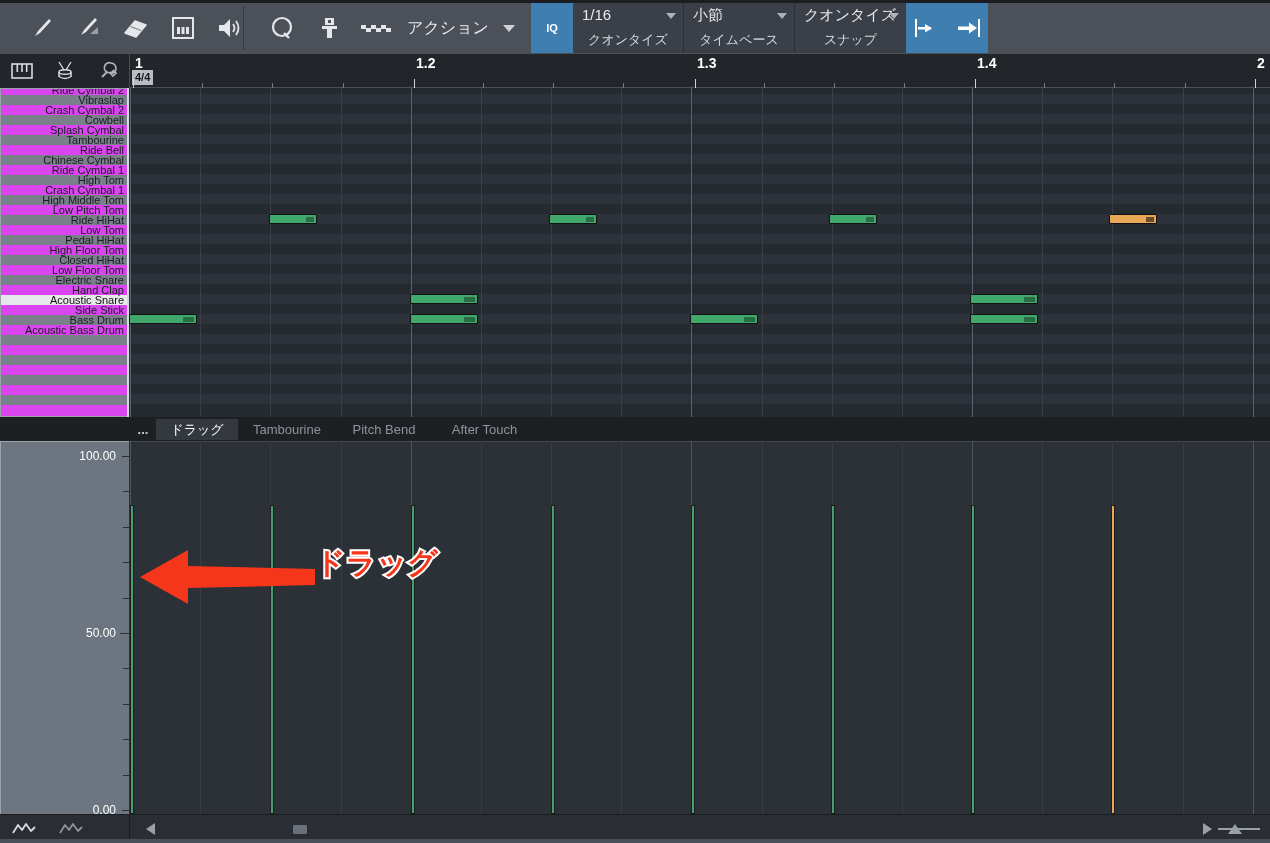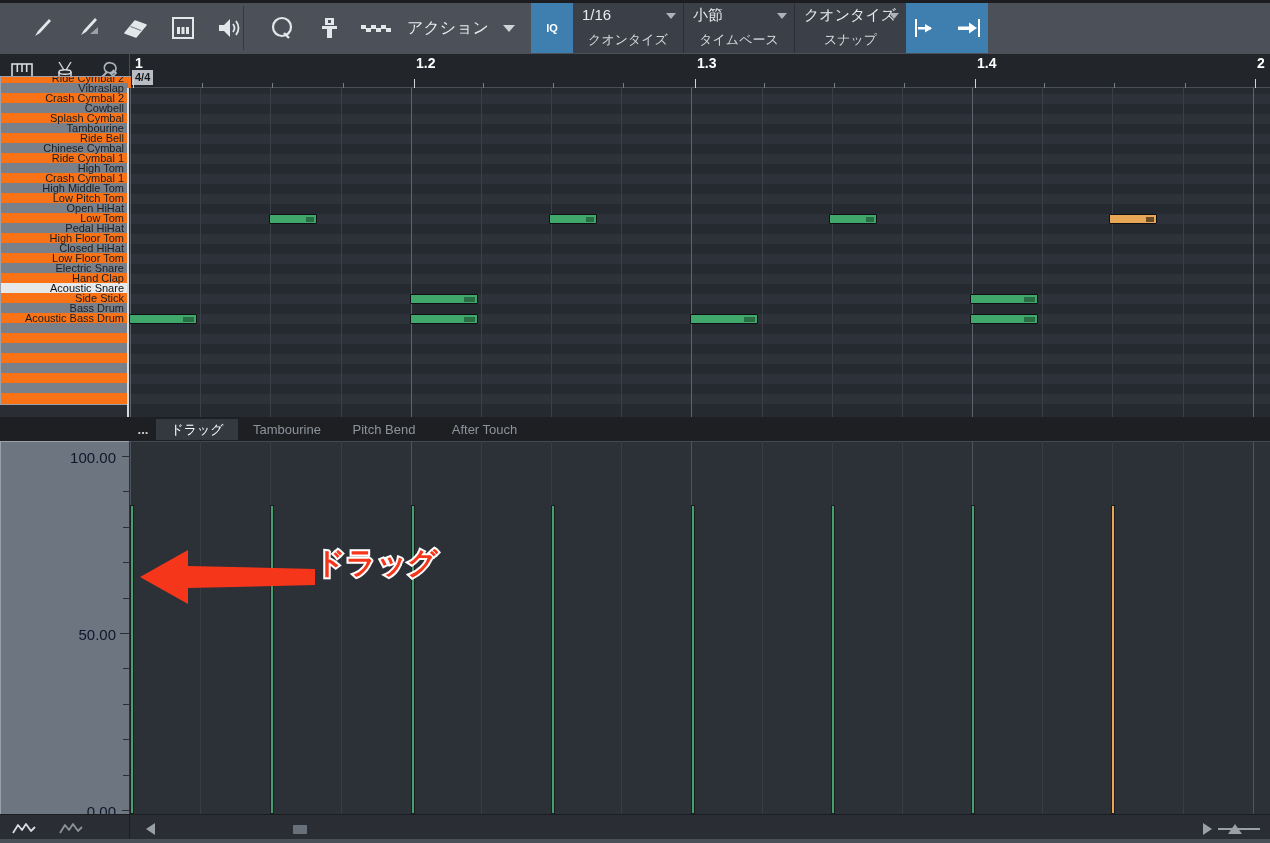--- a/index.html
+++ b/index.html
@@ -65,21 +65,21 @@
   .ruler{position:absolute;left:129px;top:0;width:1141px;height:34px;background:#22252a;overflow:hidden;border-left:1px solid #4a4e56;box-sizing:border-box;}
   .rmark{position:absolute;top:1px;color:#fff;font-size:14px;font-weight:bold;}
   .rtick{position:absolute;bottom:0;width:1px;background:#8d939b;}
   .rtick.major{height:9px;background:#cfd3d8;}
   .rtick.minor{height:5px;background:#777d85;}
   .sigbox{position:absolute;left:2px;top:16px;background:#b9bec5;color:#16181b;font-size:11px;font-weight:bold;padding:0 3px;line-height:15px;}
   .ruler-base{position:absolute;left:0;bottom:0;width:100%;height:1px;background:#4a4e56;}
 
   
   .namelist{
-    position:absolute;left:0;top:76px;width:131px;height:329px;background:#f97316;
+    position:absolute;left:0;top:88px;width:131px;height:329px;background:#d946ef;
     border-top:1px solid #9aa1ab;border-left:1px solid #9aa1ab;border-bottom:1px solid #9aa1ab;
     box-sizing:border-box;overflow:hidden;
   }
   .nm{
     height:10px;line-height:10px;text-align:right;padding-right:4px;
     color:#1a1c20;font-size:11px;white-space:nowrap;box-sizing:border-box;
   }
   .nm.alt{background:#798089;}
   .nm.sel{background:#e6e8ea;color:#111;}
   .namelist-edge{position:absolute;left:127px;top:88px;width:2px;height:329px;background:#d7dade;}
@@ -115,21 +115,21 @@
     font-size:13px;color:#8e949c;cursor:pointer;box-sizing:border-box;
   }
   .ctab.dots{color:#c8ccd2;font-weight:bold;padding:0 9px;}
   .ctab.active{background:#34383f;color:#ffffff;}
 
   
   .velscale{
     position:absolute;left:0;top:441px;width:129px;height:373px;background:#6d7580;
     border-left:1px solid #9aa1ab;border-top:1px solid #9aa1ab;box-sizing:border-box;
   }
-  .vl-lab{position:absolute;right:13px;color:#0f172a;font-size:15px;}
+  .vl-lab{position:absolute;right:13px;color:#ffffff;font-size:12px;}
   .vl-tick{position:absolute;right:0;height:1px;background:#2b2f34;}
   .vellane{
     position:absolute;left:129px;top:441px;width:1141px;height:373px;background:#2c3037;overflow:hidden;
   }
   .vel-vline{position:absolute;top:0;width:1px;height:373px;}
   .vel-vline.beat{background:#383d45;}
   .vel-vline.bar{background:#4e545d;}
   .velbar{position:absolute;width:4px;box-sizing:border-box;border:1px solid #1b1d21;}
   .velbar.green{background:#46a06e;}
   .velbar.orange{background:#e8a657;}
@@ -336,21 +336,21 @@
         <div class="nm alt">Cowbell</div>
         <div class="nm">Splash Cymbal</div>
         <div class="nm alt">Tambourine</div>
         <div class="nm">Ride Bell</div>
         <div class="nm alt">Chinese Cymbal</div>
         <div class="nm">Ride Cymbal 1</div>
         <div class="nm alt">High Tom</div>
         <div class="nm">Crash Cymbal 1</div>
         <div class="nm alt">High Middle Tom</div>
         <div class="nm">Low Pitch Tom</div>
-        <div class="nm alt">Open HiHat</div>
+        <div class="nm alt">Ride HiHat</div>
         <div class="nm">Low Tom</div>
         <div class="nm alt">Pedal HiHat</div>
         <div class="nm">High Floor Tom</div>
         <div class="nm alt">Closed HiHat</div>
         <div class="nm">Low Floor Tom</div>
         <div class="nm alt">Electric Snare</div>
         <div class="nm">Hand Clap</div>
         <div class="nm alt sel">Acoustic Snare</div>
         <div class="nm">Side Stick</div>
         <div class="nm alt">Bass Drum</div>

